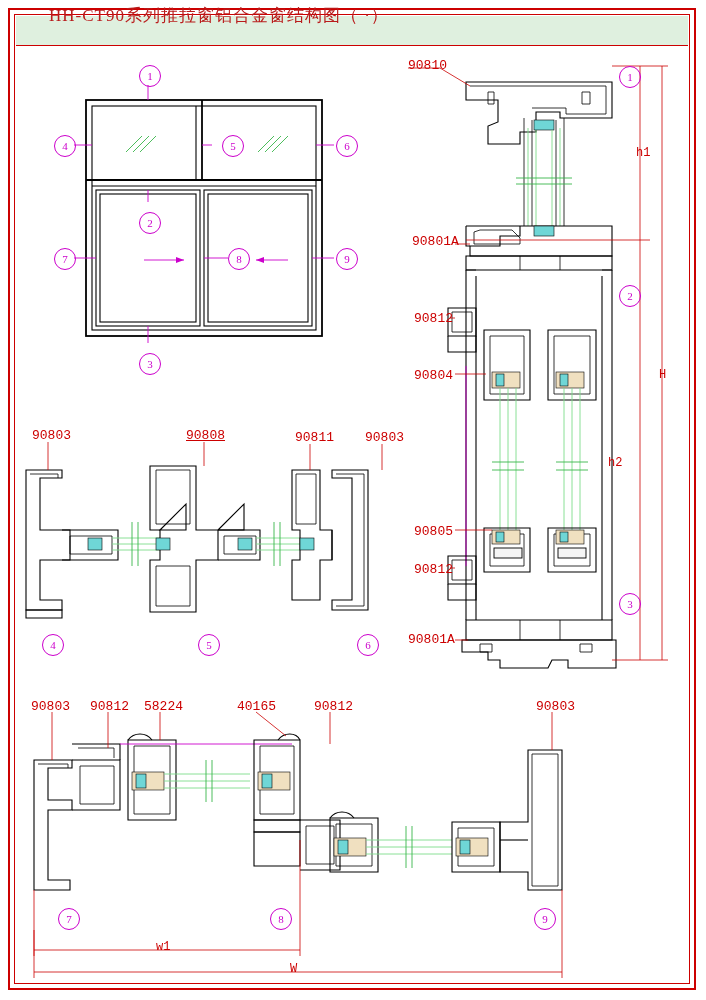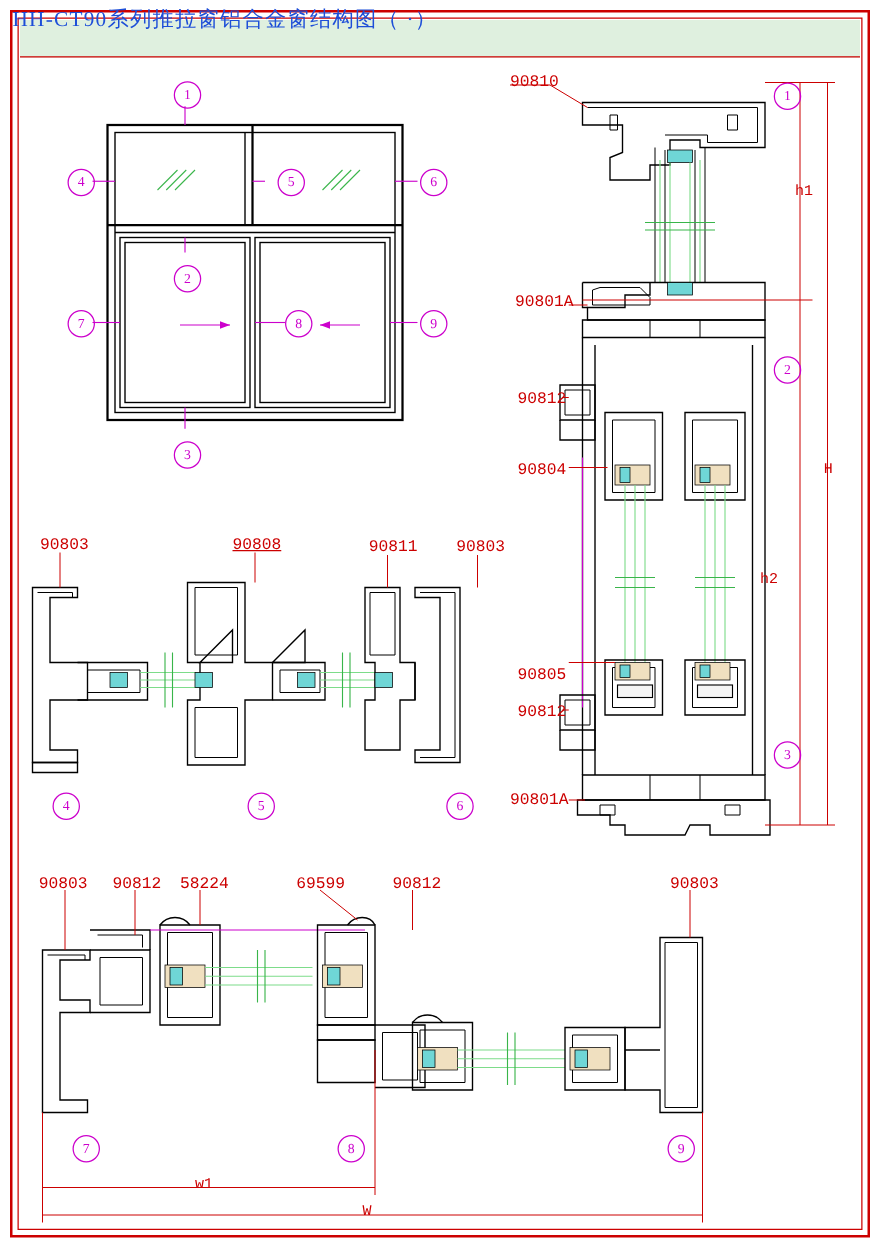--- a/index.html
+++ b/index.html
@@ -19,23 +19,24 @@
     position:absolute;left:14px;top:14px;width:676px;height:970px;
     border:1px solid #cc0000;box-sizing:border-box;
   }
   .title-bar{
     position:absolute;left:16px;top:16px;width:672px;height:30px;
     background:#dff0df;border-bottom:1px solid #cc0000;
     box-sizing:border-box;
   }
   .title-text{
     position:absolute;left:10px;top:4px;
-    font-size:17px;color:#1d4ed8;letter-spacing:1px;
+    font-size:17px;color:#b91c1c;letter-spacing:1px;
     font-family:"Liberation Serif", serif;
     white-space:nowrap;
+    padding-left:39px;
   }
   svg.layer{
     position:absolute;left:0;top:0;width:706px;height:1000px;
     pointer-events:none;
   }
   .blk{fill:none;stroke:#000;stroke-width:1.1;}
   .blk-thin{fill:none;stroke:#000;stroke-width:0.8;}
   .blk-thick{fill:none;stroke:#000;stroke-width:1.8;}
   .red{fill:none;stroke:#cc0000;stroke-width:0.8;}
   .grn{fill:none;stroke:#39b54a;stroke-width:0.9;}
@@ -355,33 +356,33 @@
       <line x1="310" y1="444" x2="310" y2="470"></line>
       <line x1="382" y1="444" x2="382" y2="470"></line>
     </g>
 
   </svg>
 
   <div class="lbl" style="left:408px;top:58px;">90810</div>
   <div class="lbl" style="left:412px;top:234px;">90801A</div>
   <div class="lbl" style="left:414px;top:311px;">90812</div>
   <div class="lbl" style="left:414px;top:368px;text-align:center;">90804</div>
-  <div class="lbl" style="left:414px;top:524px;margin-top:8px;">90805</div>
+  <div class="lbl" style="left:414px;top:524px;">90805</div>
   <div class="lbl" style="left:414px;top:562px;">90812</div>
   <div class="lbl" style="left:408px;top:632px;">90801A</div>
 
   <div class="lbl" style="left:32px;top:428px;">90803</div>
   <div class="lbl" style="left:186px;top:428px;text-decoration:underline;">90808</div>
   <div class="lbl" style="left:295px;top:430px;font-family:Liberation Mono, monospace;">90811</div>
   <div class="lbl" style="left:365px;top:430px;">90803</div>
 
   <div class="lbl" style="left:31px;top:699px;">90803</div>
   <div class="lbl" style="left:90px;top:699px;">90812</div>
   <div class="lbl" style="left:144px;top:699px;">58224</div>
-  <div class="lbl" style="left:237px;top:699px;">69599</div>
+  <div class="lbl" style="left:237px;top:699px;">40165</div>
   <div class="lbl" style="left:314px;top:699px;">90812</div>
   <div class="lbl" style="left:536px;top:699px;">90803</div>
 
   <div class="dimtxt" style="left:636px;top:146px;">h1</div>
   <div class="dimtxt" style="left:608px;top:456px;">h2</div>
   <div class="dimtxt" style="left:659px;top:368px;">H</div>
   <div class="dimtxt" style="left:156px;top:940px;">w1</div>
   <div class="dimtxt" style="left:290px;top:962px;">W</div>
 
   <div class="bubble" style="left:139px;top:65px;">1</div>

